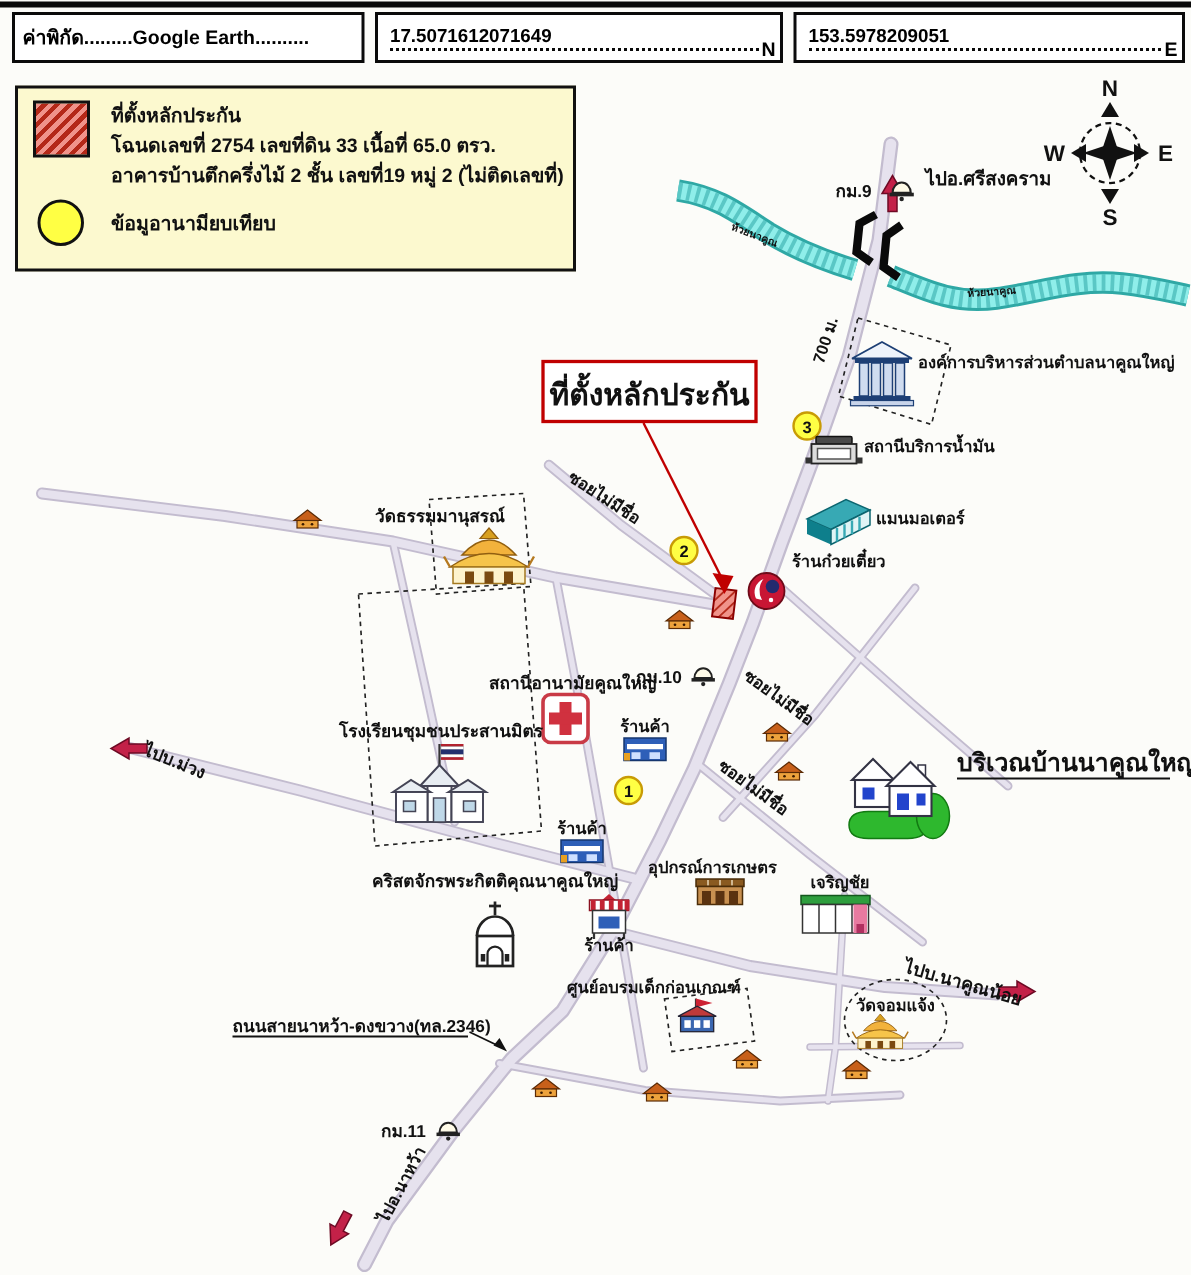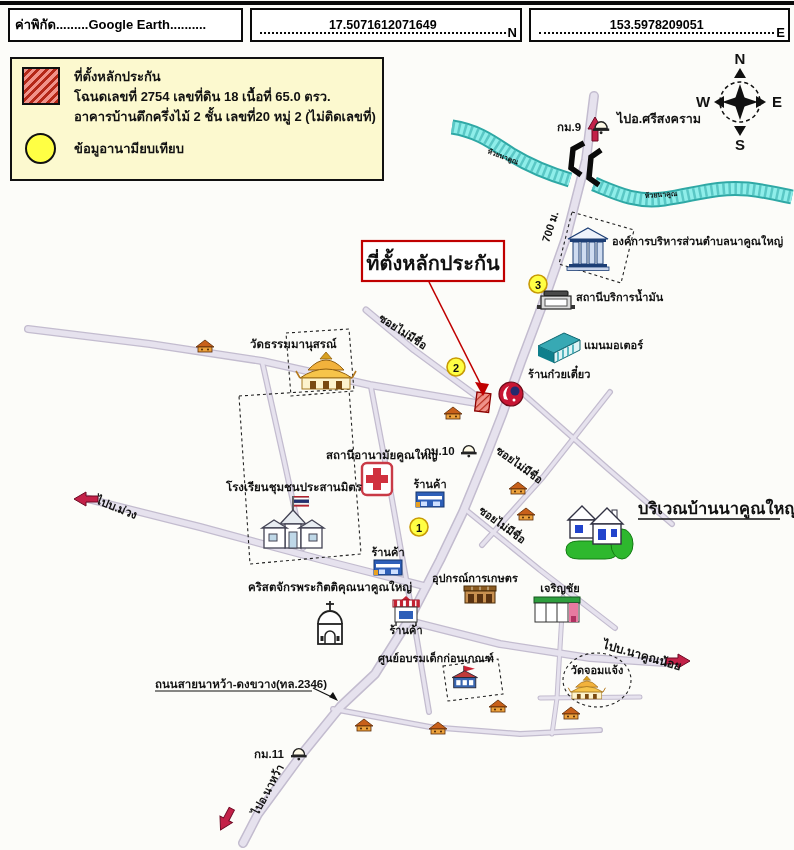--- a/index.html
+++ b/index.html
@@ -6,21 +6,21 @@
   body{width:794px;height:850px;position:relative;overflow:hidden;
        background:#fcfcf9;font-family:"Liberation Sans","DejaVu Sans",sans-serif;}
   .topline{position:absolute;left:0;top:1px;width:794px;height:4px;background:#0a0a0a;z-index:3;}
   
   .hdr{position:absolute;left:8px;top:8px;width:782px;height:34px;display:flex;gap:7px;z-index:3;border-radius:12px;}
   .cell{border:2px solid #0a0a0a;background:#fff;display:flex;align-items:flex-end;box-sizing:border-box;}
   .c1{width:235px;padding:0 4px 5px 5px;font-size:13px;font-weight:700;}
   .c2{width:272px;}
   .c3{flex:1;}
   .coordflex{flex:1;display:flex;align-items:flex-end;padding:0 3px 6px 8px;}
-  .dotline{flex:1;border-bottom:2.5px dotted #0a0a0a;text-align:center;line-height:1;}
+  .dotline{flex:1;border-bottom:2.5px dotted #0a0a0a;text-align:left;line-height:1;}
   .val{font-size:12.5px;font-weight:700;display:inline-block;padding-bottom:1px;}
   .suf{font-size:13px;font-weight:700;margin-left:2px;transform:translateY(6px);}
   
   .legend{position:absolute;left:10px;top:57px;width:374px;height:124px;background:#fcf9cf;
           border:2.5px solid #111;box-sizing:border-box;z-index:3;padding:8px 6px 4px 10px;}
   .lrow{display:flex;}
   .swatch-red{width:38px;height:38px;flex:0 0 38px;border:2px solid #111;box-sizing:border-box;
     background:repeating-linear-gradient(135deg,#f0938a 0 3px,#b42818 3px 6px);}
   .ltext{margin-left:14px;font-weight:700;font-size:13px;line-height:1.55;color:#111;}
   .lrow2{display:flex;align-items:center;margin-top:6px;}
@@ -355,22 +355,22 @@
   <text transform="translate(602,648) rotate(16)" font-size="12">ไปบ.นาคูณน้อย</text>
   <text x="597" y="674" text-anchor="middle" font-size="11">วัดจอมแจ้ง</text>
   <text transform="translate(258,816) rotate(-62)" font-size="11">ไปอ.นาหว้า</text>
 </svg>
 
 <div class="legend">
   <div class="lrow">
     <span class="swatch-red"></span>
     <div class="ltext">
       <div>ที่ตั้งหลักประกัน</div>
-      <div>โฉนดเลขที่ 2754 เลขที่ดิน 18 เนื้อที่ 65.0 ตรว.</div>
-      <div>อาคารบ้านตึกครึ่งไม้ 2 ชั้น เลขที่20 หมู่ 2 (ไม่ติดเลขที่)</div>
+      <div>โฉนดเลขที่ 2754 เลขที่ดิน 33 เนื้อที่ 65.0 ตรว.</div>
+      <div>อาคารบ้านตึกครึ่งไม้ 2 ชั้น เลขที่19 หมู่ 2 (ไม่ติดเลขที่)</div>
     </div>
   </div>
   <div class="lrow2">
     <span class="swatch-yellow"></span>
     <span class="ltext2">ข้อมูอานามียบเทียบ</span>
   </div>
 </div>
 
 <svg class="compass" width="100" height="104" viewBox="0 0 100 104">
   <circle cx="50" cy="54" r="20" fill="none" stroke="#111" stroke-width="1.5" stroke-dasharray="4 3"></circle>

